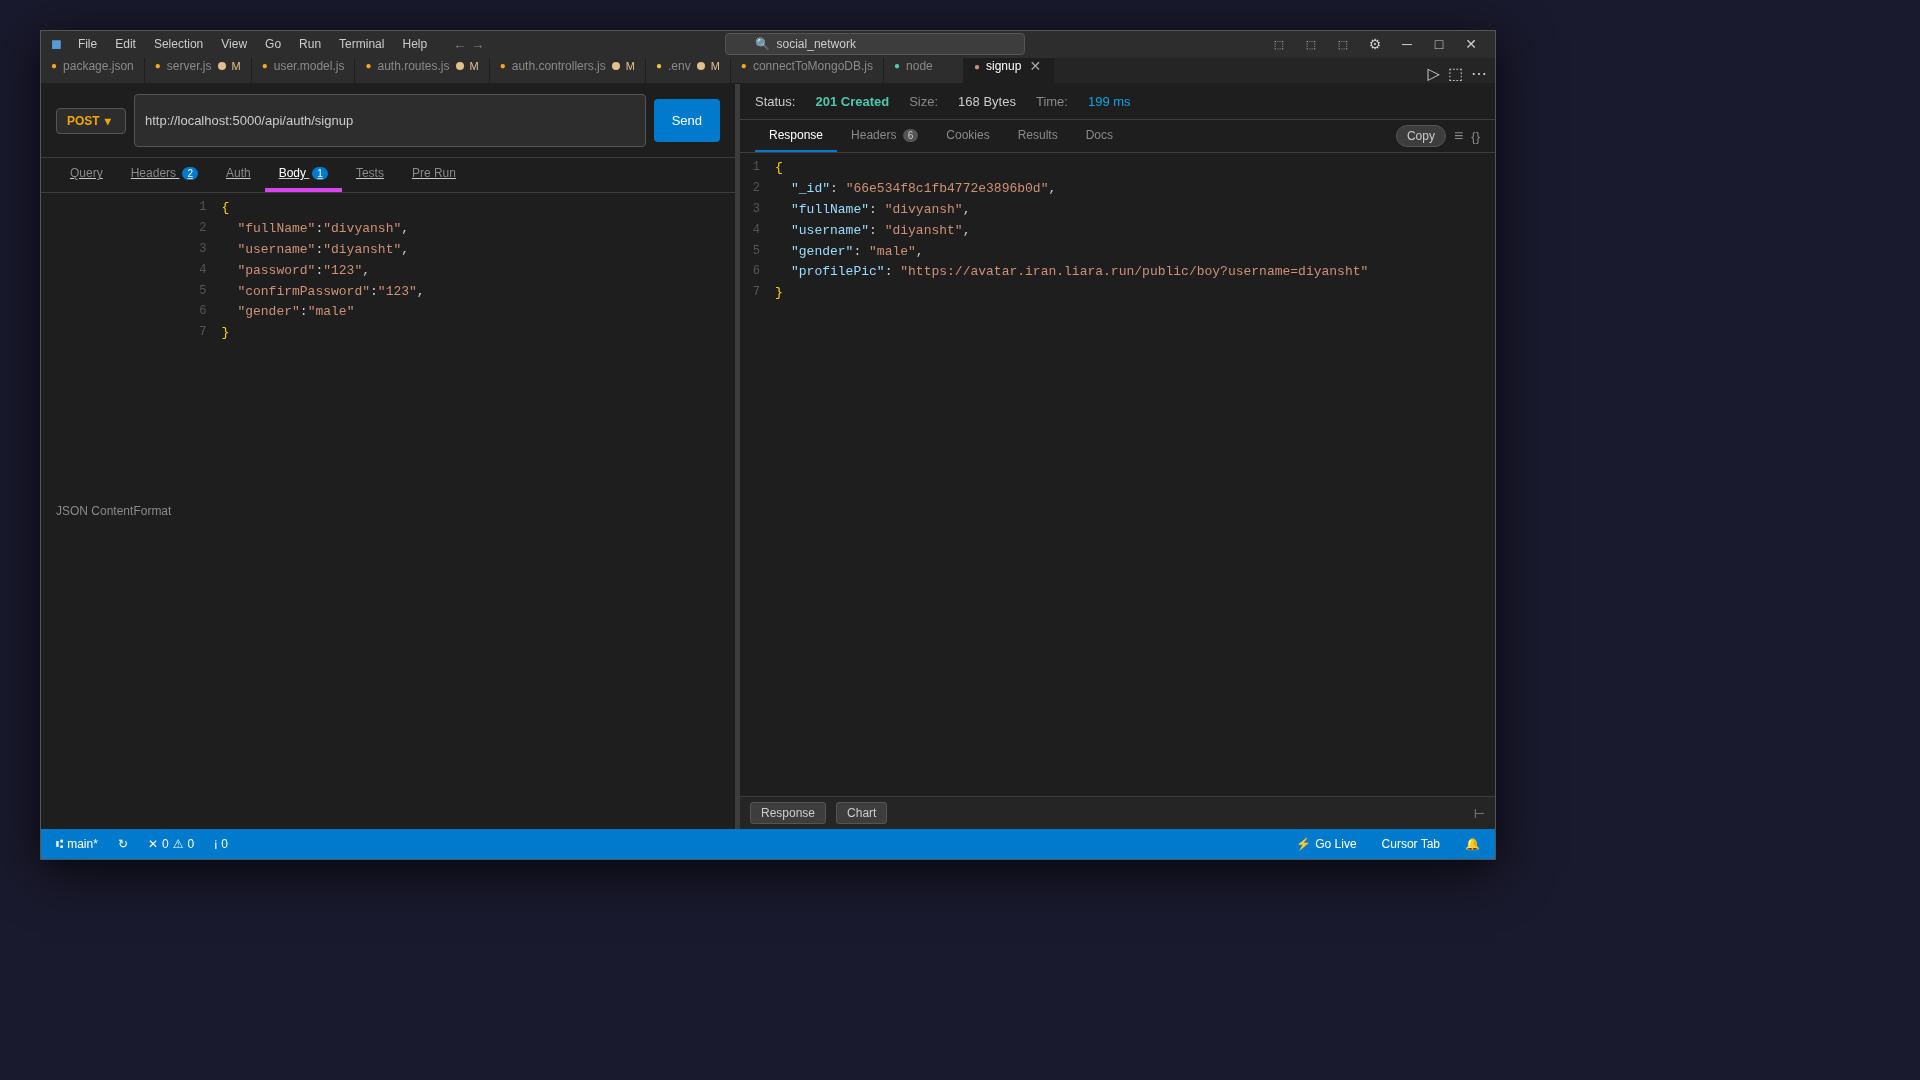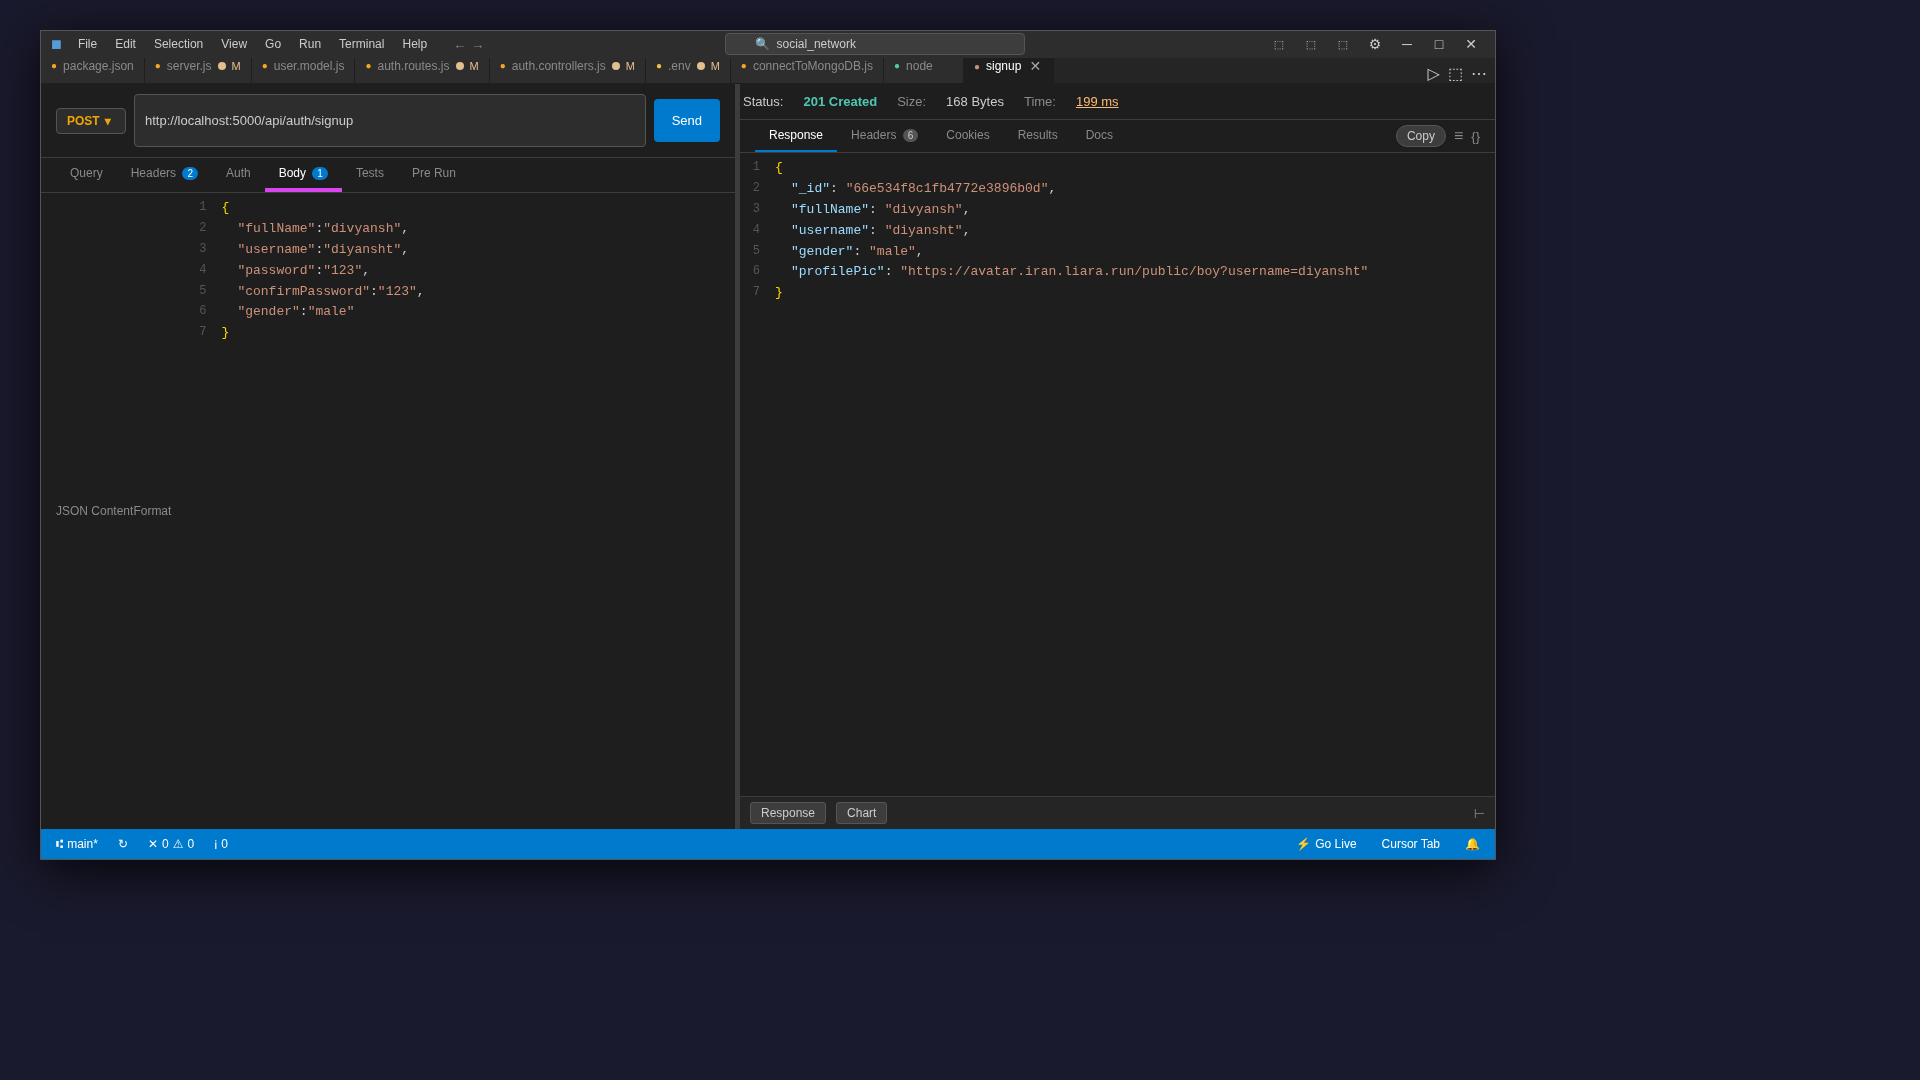--- a/index.html
+++ b/index.html
@@ -166,20 +166,21 @@
       cursor: pointer;
       font-weight: 500;
     }
 
     
     .nav-tabs {
       display: flex;
       gap: 0;
       border-bottom: 1px solid #3d3d3d;
       padding: 0 15px;
+      text-decoration: underline;
     }
     .nav-tab {
       padding: 8px 14px;
       cursor: pointer;
       font-size: 12px;
       color: #8a8a8a;
       border-bottom: 2px solid transparent;
       position: relative;
     }
     .nav-tab.active {
@@ -268,28 +269,28 @@
       flex: 1;
       background: #1e1e1e;
       display: flex;
       flex-direction: column;
     }
 
     
     .response-status-bar {
       display: flex;
       align-items: center;
-      padding: 10px 3px;
+      padding: 10px 15px;
       gap: 20px;
       border-bottom: 1px solid #3d3d3d;
     }
     .status-label { color: #8a8a8a; font-size: 13px; }
     .status-code { color: #4ec9b0; font-weight: bold; }
     .status-size { color: #ccc; }
-    .status-time { color: #fdba74; text-decoration: underline; }
+    .status-time { color: #0ea5e9; }
 
     .response-nav-tabs {
       display: flex;
       align-items: center;
       padding: 0 15px;
       border-bottom: 1px solid #3d3d3d;
       gap: 0;
     }
     .response-nav-tab {
       padding: 8px 14px;

